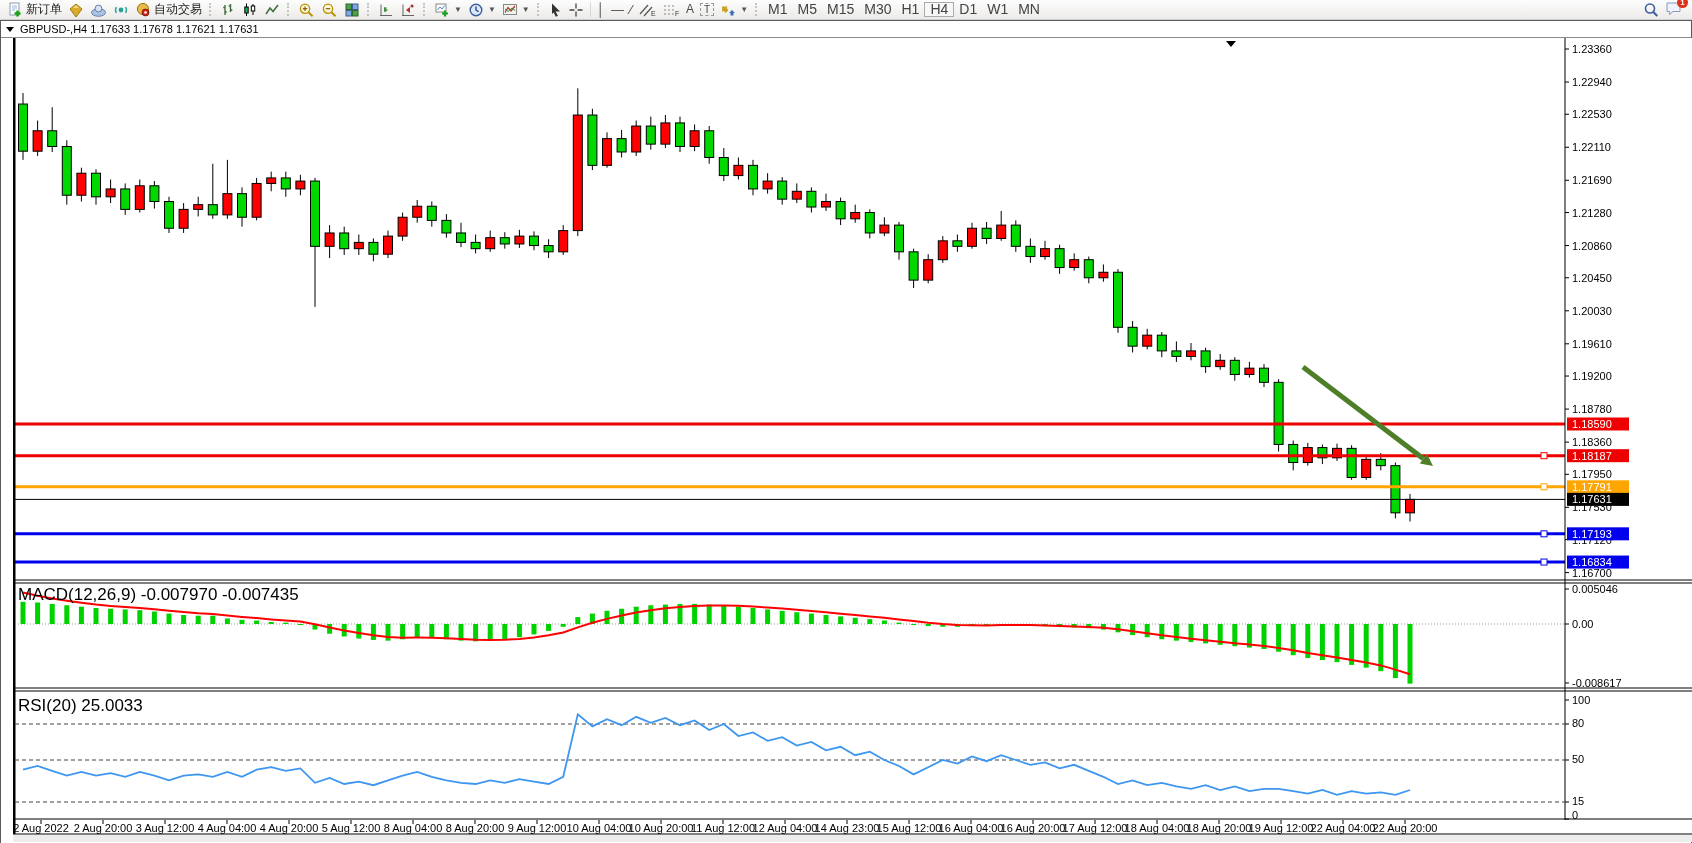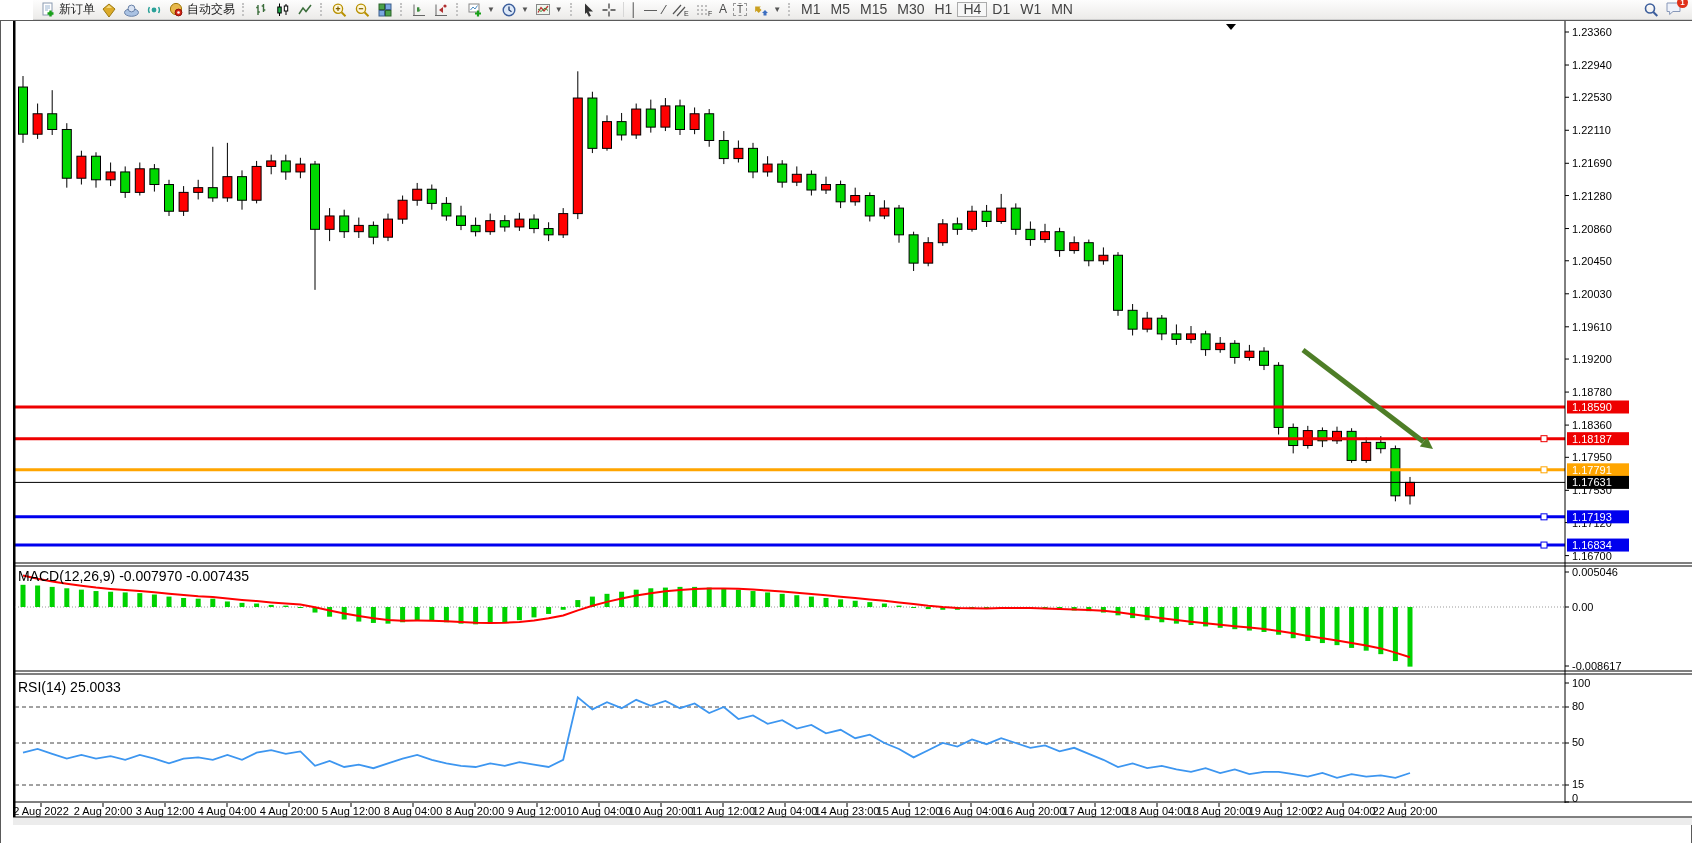--- a/index.html
+++ b/index.html
@@ -1,39 +1,39 @@
 <!DOCTYPE html>
 <html><head>
 <meta charset="utf-8">
 <style>
   html,body{margin:0;padding:0;background:#fff;width:1692px;height:843px;overflow:hidden;
     font-family:"Liberation Sans",sans-serif;}
   
   .toolbar{display:flex;align-items:center;height:19px;background:linear-gradient(#fdfdfd,#ecebe9);
-    border-bottom:1px solid #cfcfcf;padding:0 4px;font-size:12px;color:#333;white-space:nowrap;margin-left:33px;}
+    border-bottom:1px solid #cfcfcf;padding:0 4px;font-size:12px;color:#333;white-space:nowrap;}
   .tbtn{display:inline-flex;align-items:center;gap:3px;padding:0 3px;height:17px;cursor:default;}
   .grip{width:2px;height:13px;border-left:2px dotted #c3c3c3;margin:0 4px;}
   .sep{width:1px;height:15px;background:#d7d7d7;margin:0 3px;}
   .glyph{font-size:13px;color:#4a4a4a;line-height:15px;}
   .tf{padding:0 5px;font-size:14px;color:#444;height:15px;line-height:15px;}
   .tf.active{background:#f7f7f7;border:1px solid #ababab;line-height:13px;height:13px;}
   .dd{font-size:8px;color:#555;margin-left:1px;}
   .right-icons{margin-left:auto;display:inline-flex;align-items:center;gap:6px;padding-right:6px;}
   .chat-wrap{position:relative;}
   .badge{position:absolute;top:-4px;right:-6px;background:#e03018;color:#fff;font-size:8px;
     width:11px;height:11px;border-radius:50%;text-align:center;line-height:11px;font-weight:bold;}
   .cn{font-size:12px;color:#222;}
   
   .chart-window{position:relative;width:1690px;height:822px;border:1px solid #5a5a5a;background:#fff;}
   .title-bar{height:16px;border-bottom:1px solid #8a8a8a;display:flex;align-items:center;
     padding-left:5px;gap:6px;font-size:11px;color:#000;background:#fff;}
   .tri-down{width:0;height:0;border-left:4px solid transparent;border-right:4px solid transparent;
     border-top:5px solid #000;}
   .plot-wrap{position:relative;width:1690px;height:804px;margin-left:12px;}
-  .ind-label{position:absolute;left:5px;font-size:14px;color:#000;z-index:5;pointer-events:none;}
+  .ind-label{position:absolute;left:5px;font-size:17px;color:#000;z-index:5;pointer-events:none;}
   svg text{font-family:"Liberation Sans",sans-serif;}
 </style>
 </head>
 <body>
 
 <div class="toolbar">
   <span class="tbtn">
     <svg width="16" height="16">
         <rect x="3" y="1" width="9" height="12" fill="#fff" stroke="#8a9ab0"></rect>
         <path d="M5 4h5M5 6h5M5 8h3" stroke="#9ab4d0" fill="none"></path>
@@ -204,20 +204,24 @@
     <span class="chat-wrap">
       <svg width="17" height="15">
           <path d="M2 2h13v8.5H8l-3.4 3v-3H2z" fill="#eef2fa" stroke="#8898b8"></path>
         </svg>
       <span class="badge">1</span>
     </span>
   </span>
 </div>
 
 <div class="chart-window">
+  <div class="title-bar">
+    <span class="tri-down"></span>
+    <span>GBPUSD-,H4  1.17633 1.17678 1.17621 1.17631</span>
+  </div>
   <div class="plot-wrap">
     <svg id="plot" width="1690" height="804" viewBox="0 37 1690 804">
         <rect x="0" y="37" width="1690" height="806" fill="#fff"></rect>
         <rect x="0" y="834" width="1690" height="9" fill="#ececec"></rect>
         <g font-size="11" fill="#000">
           <line x1="1552" x2="1556" y1="48" y2="48" stroke="#000"></line>
           <text x="1559" y="52">1.23360</text>
           <line x1="1552" x2="1556" y1="81.01886792452817" y2="81.01886792452817" stroke="#000"></line>
           <text x="1559" y="85.01886792452817">1.22940</text>
           <line x1="1552" x2="1556" y1="113.25157232704382" y2="113.25157232704382" stroke="#000"></line>
@@ -655,15 +659,15 @@
           <text x="1206" y="831" text-anchor="middle">18 Aug 20:00</text>
           <line x1="1268" x2="1268" y1="819" y2="823" stroke="#000"></line>
           <text x="1268" y="831" text-anchor="middle">19 Aug 12:00</text>
           <line x1="1330" x2="1330" y1="819" y2="823" stroke="#000"></line>
           <text x="1330" y="831" text-anchor="middle">22 Aug 04:00</text>
           <line x1="1392" x2="1392" y1="819" y2="823" stroke="#000"></line>
           <text x="1392" y="831" text-anchor="middle">22 Aug 20:00</text>
         </g>
       </svg>
     <div class="ind-label" style="top:547px">MACD(12,26,9) -0.007970 -0.007435</div>
-    <div class="ind-label" style="top:658px">RSI(14) 25.0033</div>
+    <div class="ind-label" style="top:658px">RSI(20) 25.0033</div>
   </div>
 </div>
 
 </body></html>

